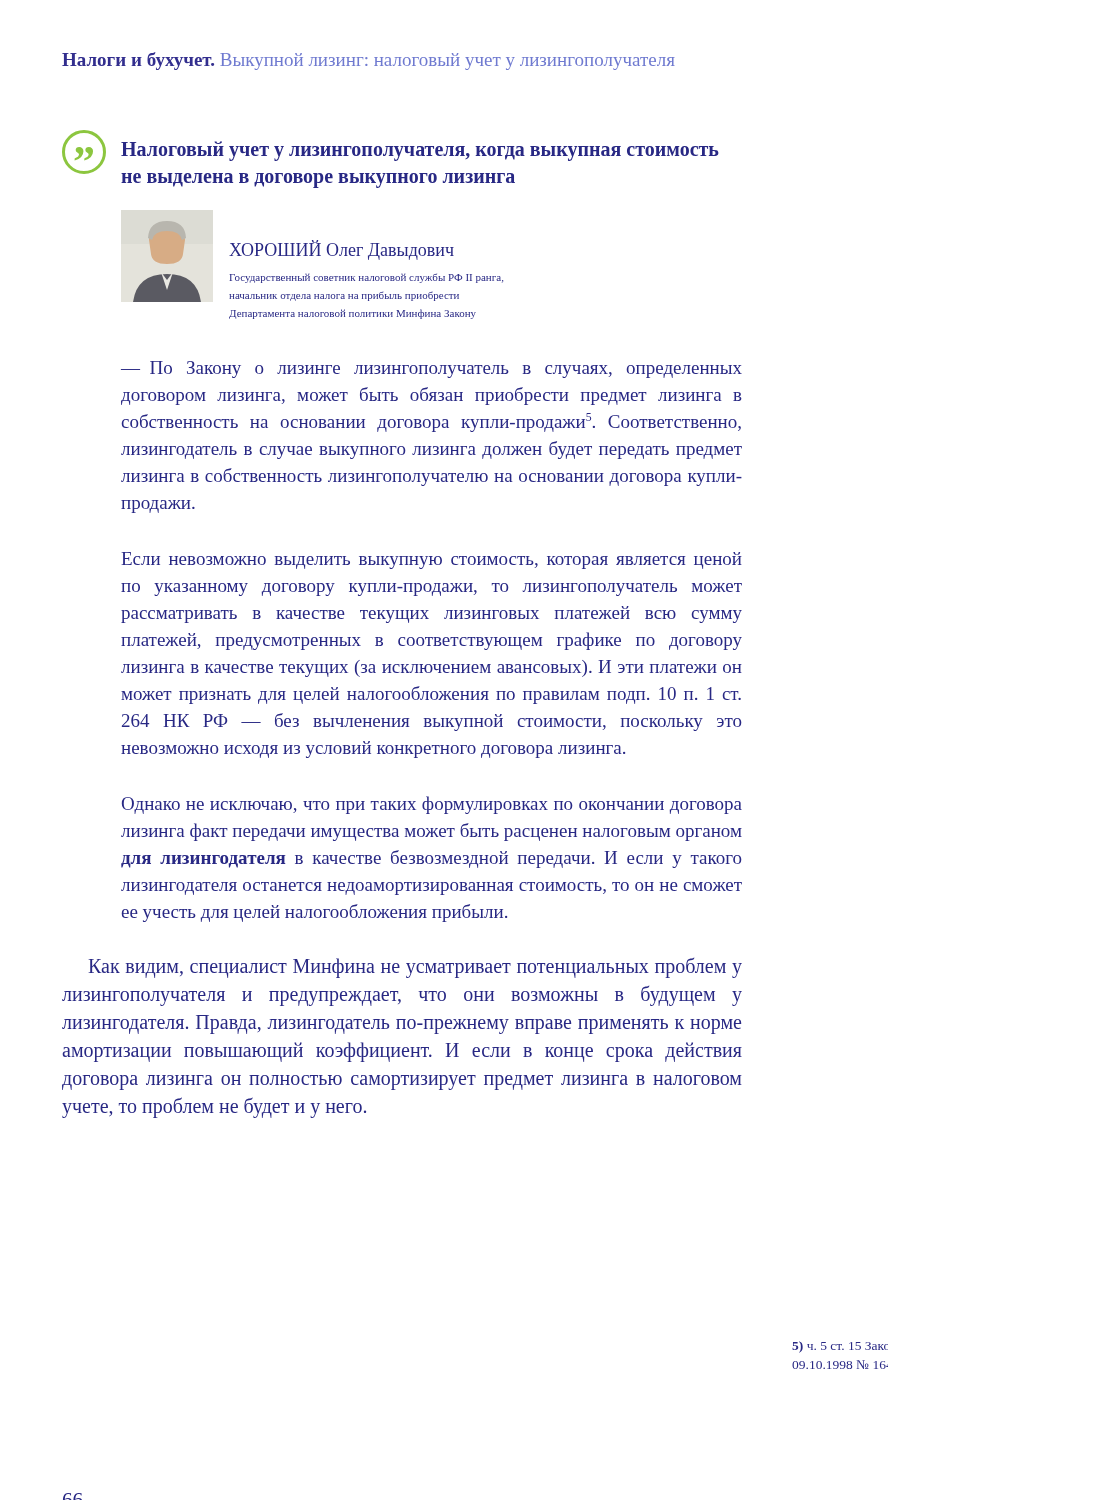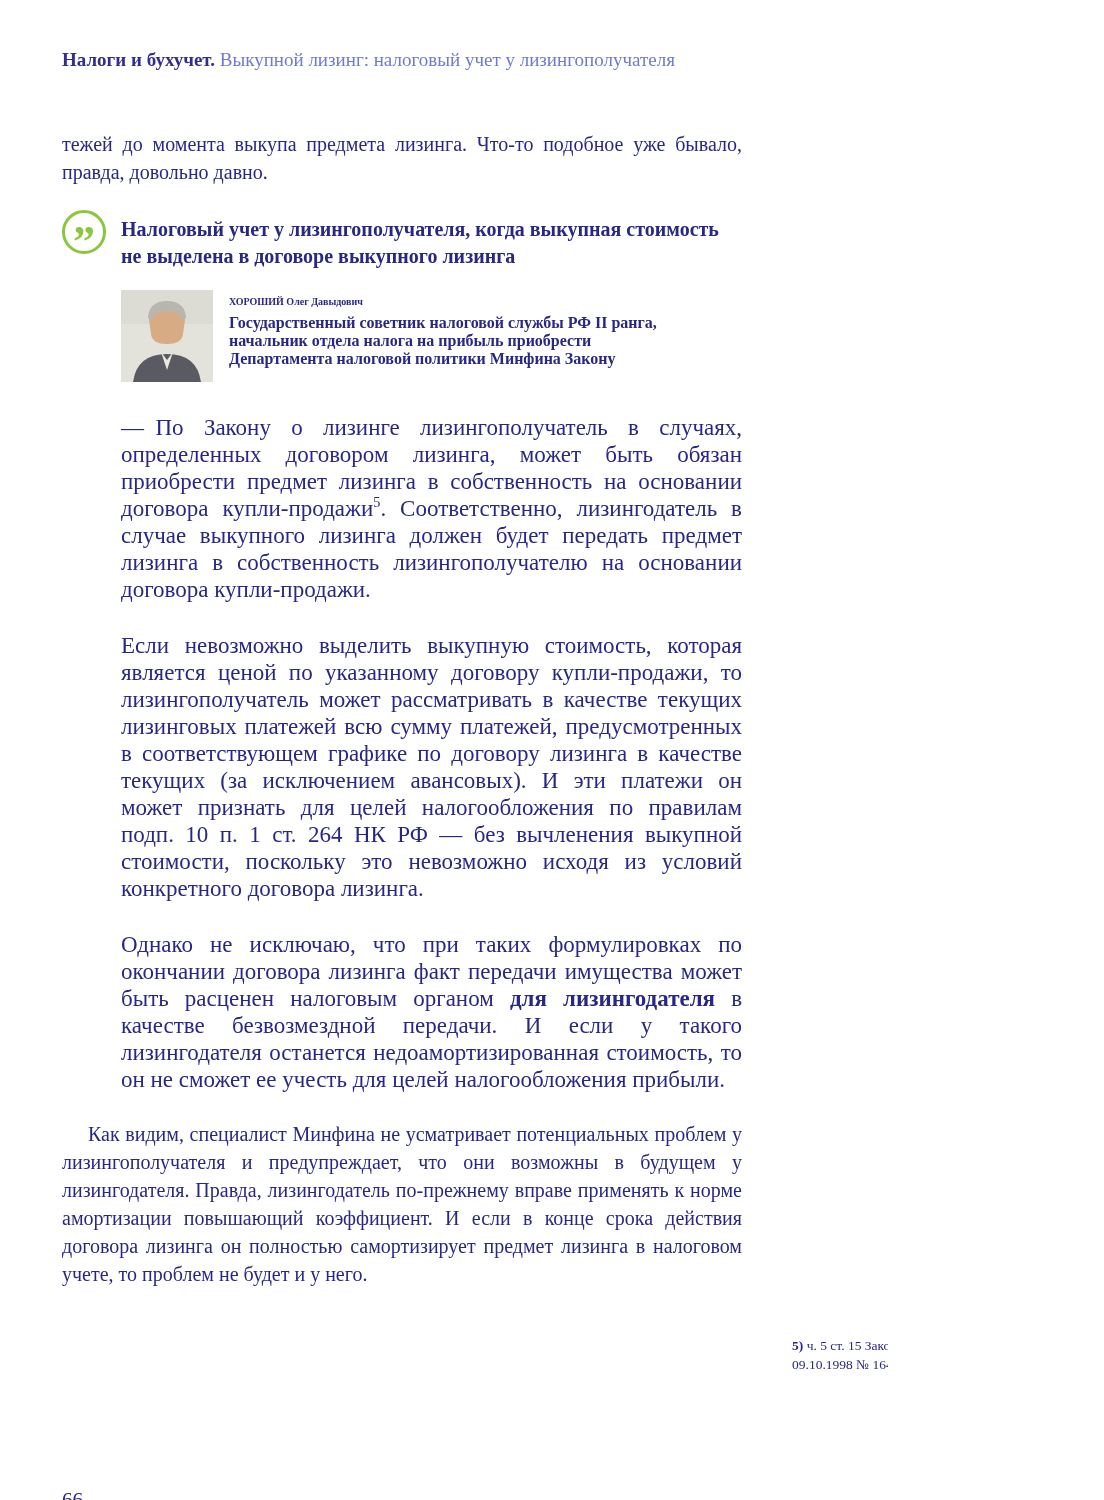--- a/index.html
+++ b/index.html
@@ -66,31 +66,31 @@
   }
   .photo {
     flex: none;
     width: 92px;
     height: 92px;
     margin-right: 16px;
     overflow: hidden;
   }
   .expert-info { padding-top: 6px; }
   .expert-name {
-    font-size: 10px;
-    font-weight: bold;
+    font-size: 18px;
+    font-weight: normal;
     margin-bottom: 7px;
+    margin-top: 24px;
   }
   .expert-title {
-    font-size: 16px;
+    font-size: 11px;
     line-height: 18px;
-    font-weight: bold;
   }
   .quote-content p.qp {
-    font-size: 23px;
+    font-size: 19px;
     line-height: 27px;
     text-align: justify;
     margin: 0 0 29px 0;
   }
   .quote-content p.qp:last-child { margin-bottom: 1px; }
   .qp sup {
     font-size: 0.62em;
     vertical-align: super;
     line-height: 0;
   }
@@ -117,21 +117,20 @@
 <body>
 
 <div class="page">
 
   <div class="content">
 
     <div class="runhead">
       <span class="hdr-bold">Налоги и бухучет.</span><span class="hdr-light"> Выкупной лизинг: налоговый учет у лизингополучателя</span>
     </div>
 
-    <p class="body-p">тежей до момента выкупа предмета лизинга. Что-то подобное уже бывало, правда, довольно давно.</p>
 
     <section class="quote-block">
       <div class="quote-icon">”</div>
       <div class="quote-content">
 
         <h2 class="quote-heading">Налоговый учет у лизингополучателя, когда выкупная стоимость не выделена в договоре выкупного лизинга</h2>
 
         <div class="expert">
           <div class="photo">
             <svg width="92" height="92" viewBox="0 0 92 92" aria-hidden="true">

